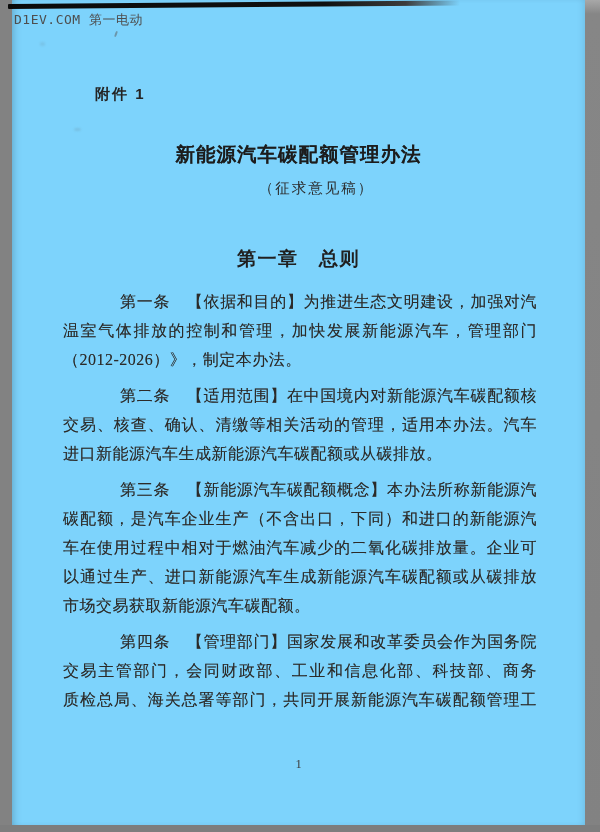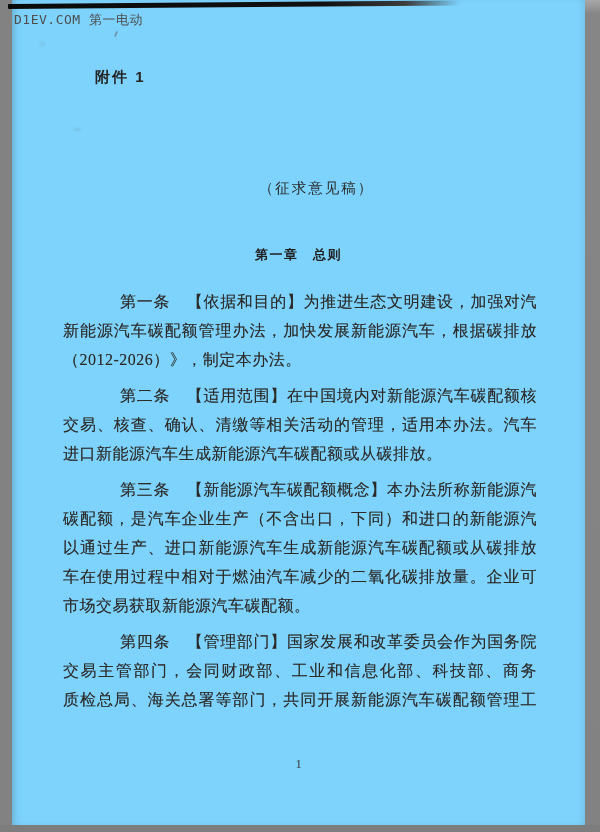--- a/index.html
+++ b/index.html
@@ -20,37 +20,37 @@
   .page {
     position:absolute; left:12px; top:0; right:15px; bottom:7px;
     background:#7dd3fc;
     box-shadow: inset 7px 0 10px -7px rgba(0,0,0,0.28), inset -5px 0 9px -5px rgba(0,0,0,0.14);
   }
   .watermark {
     position:absolute; left:2px; top:11px;
     font-family:"DejaVu Sans Mono",monospace; font-size:13px; color:#4e4e4e; letter-spacing:0.5px;
   }
   .attachment {
-    position:absolute; left:83px; top:68px;
+    position:absolute; left:83px; top:85px;
     font-family:"Liberation Sans",sans-serif; font-weight:bold; font-size:15px;
     color:#242424; letter-spacing:2px;
   }
   .doc-title {
     position:absolute; left:0; right:0; top:141px; text-align:center;
     font-family:"Liberation Sans",sans-serif; font-weight:bold; font-size:19.5px;
     color:#1c1c1c; letter-spacing:1px;
     text-shadow:0 0 0.5px rgba(30,30,30,0.55);
   }
   .doc-subtitle {
     position:absolute; left:0; right:0; top:179px; text-align:center;
     font-size:14.5px; color:#2b2b2b; letter-spacing:2px;padding-left:36px;
   }
   .chapter {
     position:absolute; left:0; right:0; top:246px; text-align:center;
-    font-family:"Liberation Sans",sans-serif; font-weight:bold; font-size:13px;
+    font-family:"Liberation Sans",sans-serif; font-weight:bold; font-size:19px;
     color:#202020; letter-spacing:1.5px;
   }
   .body-text {
     position:absolute; left:51px; top:287px; width:474px;
     font-size:16px; color:#2c2b29;
     text-shadow:0 0 0.4px rgba(44,43,41,0.45);
   }
   .para { margin:0 0 7px 0; }
   .para .line:first-child { text-indent:57px; }
   .line {
@@ -74,39 +74,40 @@
 
 <div class="page">
   <div class="watermark">D1EV.COM 第一电动</div>
 
   <div class="speck s1"></div>
   <div class="speck s2"></div>
   <div class="speck s3"></div>
 
   <div class="attachment">附件 1</div>
 
+  <div class="doc-title">新能源汽车碳配额管理办法</div>
   <div class="doc-subtitle">（征求意见稿）</div>
   <div class="chapter">第一章　总则</div>
 
   <div class="body-text">
       <div class="para">
         <div class="line">第一条　【依据和目的】为推进生态文明建设，加强对汽车</div>
-        <div class="line">新能源汽车碳配额管理办法，加快发展新能源汽车，根据碳排放</div>
+        <div class="line">温室气体排放的控制和管理，加快发展新能源汽车，管理部门</div>
         <div class="line flush-left">（2012-2026）》，制定本办法。</div>
       </div>
       <div class="para">
         <div class="line">第二条　【适用范围】在中国境内对新能源汽车碳配额核算、</div>
         <div class="line">交易、核查、确认、清缴等相关活动的管理，适用本办法。汽车</div>
         <div class="line flush-left">进口新能源汽车生成新能源汽车碳配额或从碳排放。</div>
       </div>
       <div class="para">
         <div class="line">第三条　【新能源汽车碳配额概念】本办法所称新能源汽车</div>
         <div class="line">碳配额，是汽车企业生产（不含出口，下同）和进口的新能源汽</div>
+        <div class="line">车在使用过程中相对于燃油汽车减少的二氧化碳排放量。企业可</div>
         <div class="line">以通过生产、进口新能源汽车生成新能源汽车碳配额或从碳排放</div>
-        <div class="line">车在使用过程中相对于燃油汽车减少的二氧化碳排放量。企业可</div>
         <div class="line flush-left">市场交易获取新能源汽车碳配额。</div>
       </div>
       <div class="para">
         <div class="line">第四条　【管理部门】国家发展和改革委员会作为国务院碳</div>
         <div class="line">交易主管部门，会同财政部、工业和信息化部、科技部、商务部、</div>
         <div class="line">质检总局、海关总署等部门，共同开展新能源汽车碳配额管理工</div>
       </div>
     </div>
 
   <div class="page-num">1</div>

